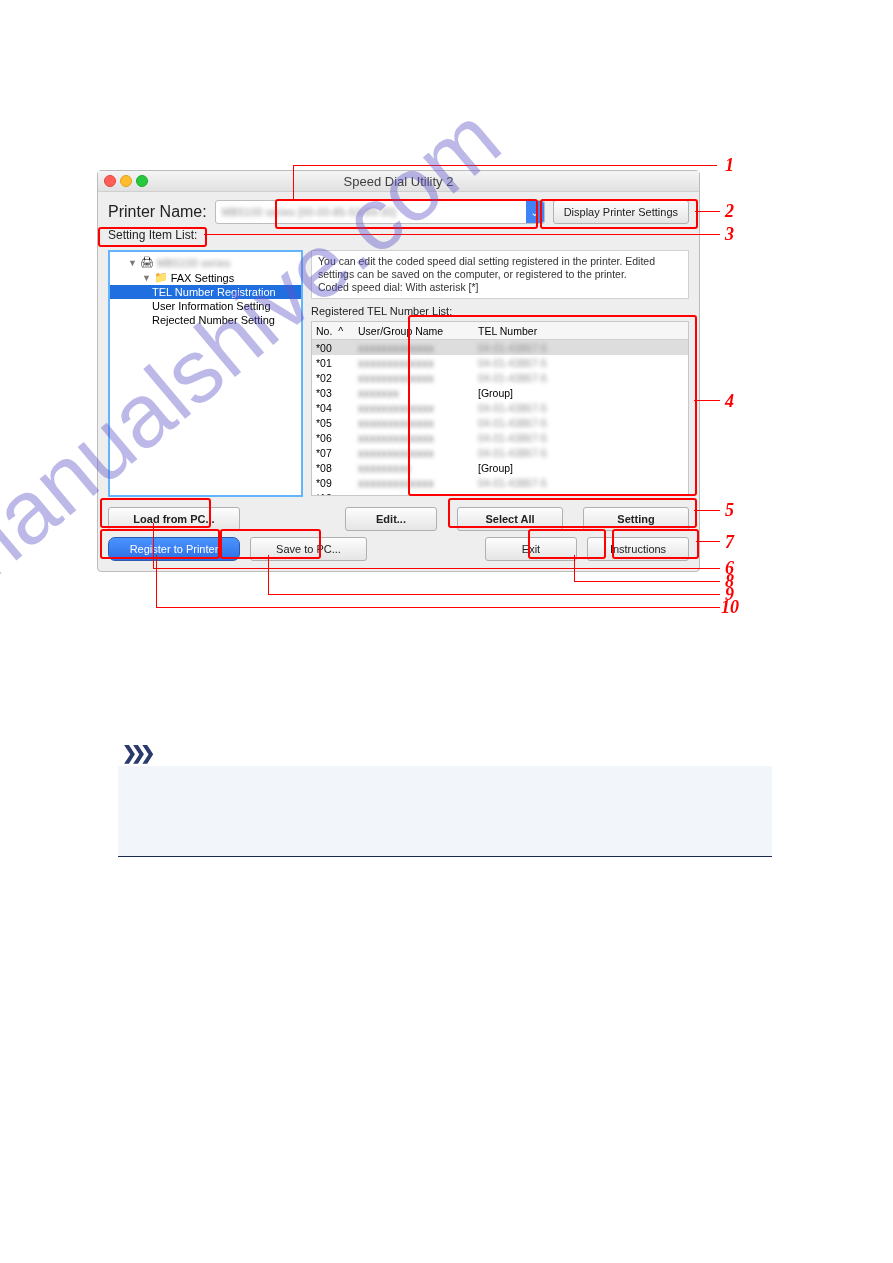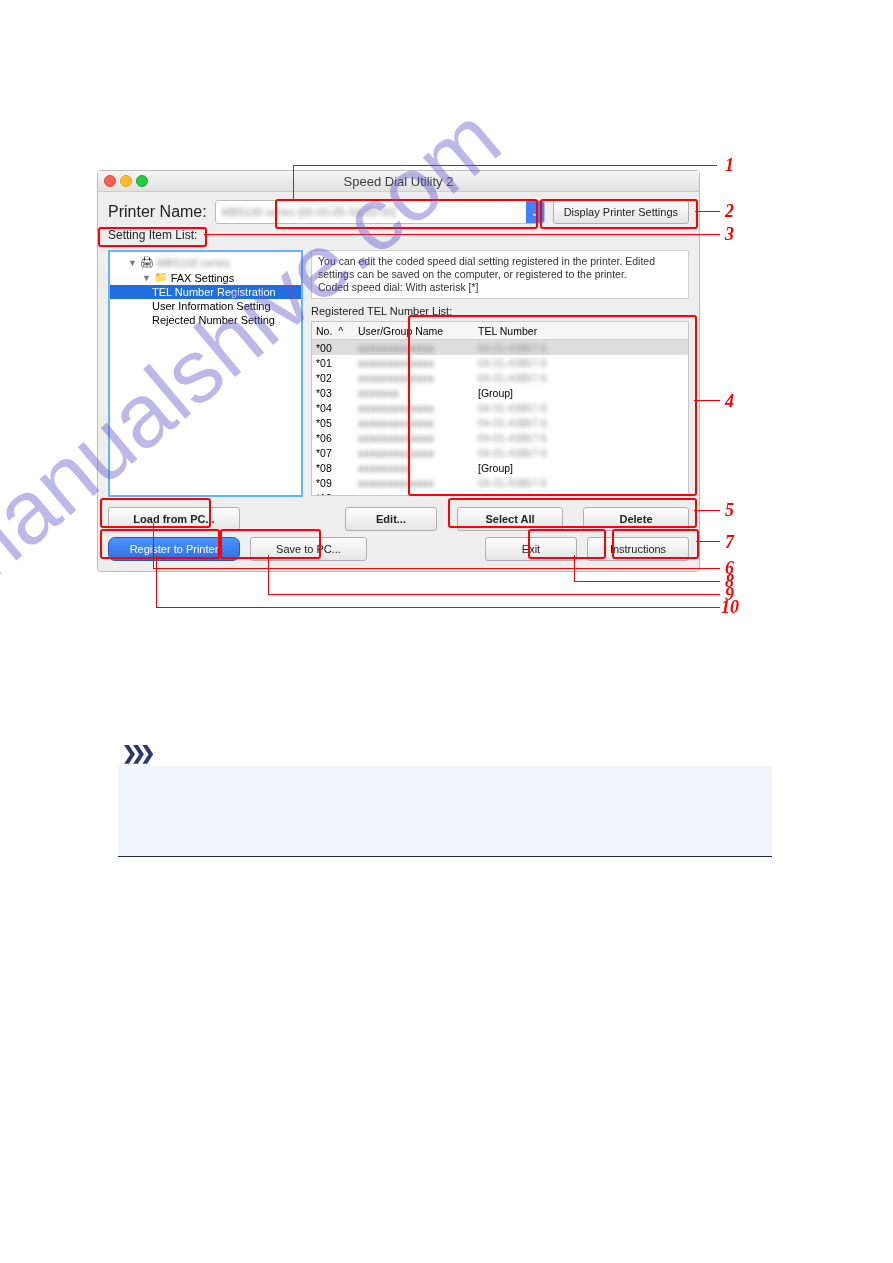--- a/index.html
+++ b/index.html
@@ -358,21 +358,21 @@
             </div>
         </div>
       </div>
     </div>
 
     <div class="btn-row">
       <div class="btn first">Load from PC...</div>
       <div class="spacer"></div>
       <div class="btn" style="min-width:70px">Edit...</div>
       <div class="btn">Select All</div>
-      <div class="btn">Delete</div>
+      <div class="btn">Setting</div>
     </div>
 
     <div class="bottom-row">
       <div class="btn primary">Register to Printer</div>
       <div class="btn" style="min-width:95px">Save to PC...</div>
       <div class="spacer"></div>
       <div class="btn r">Exit</div>
       <div class="btn r" style="min-width:80px">Instructions</div>
     </div>
   </div>

